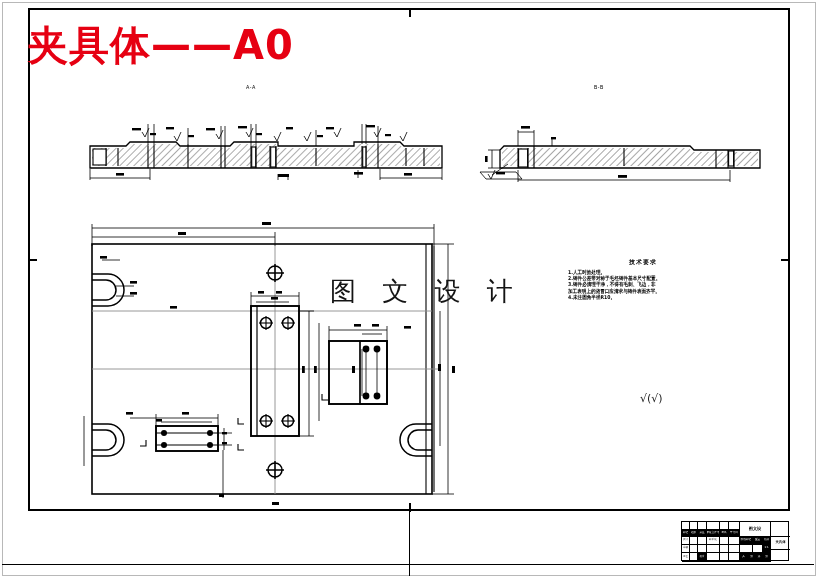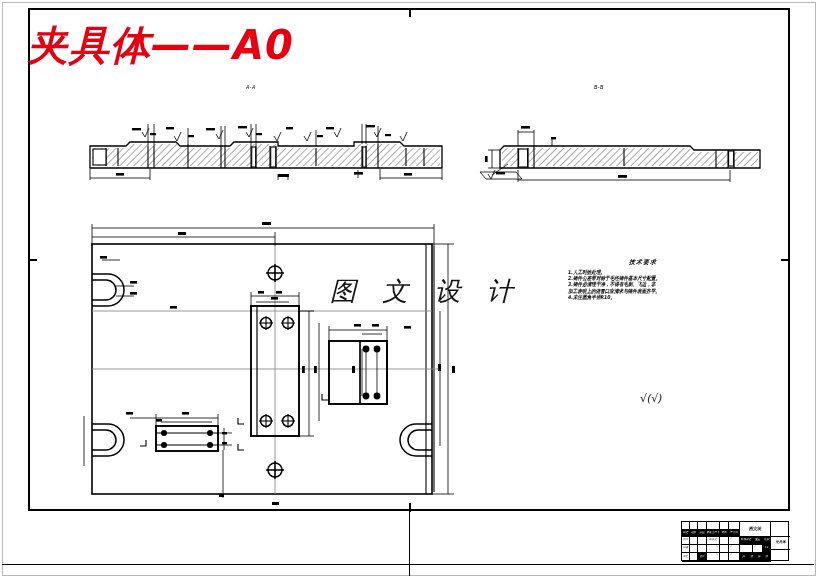--- a/index.html
+++ b/index.html
@@ -6,21 +6,20 @@
   body{
     width:820px;height:580px;
     background:#ffffff;
     font-family:"Liberation Sans", sans-serif;
     overflow:hidden;
     position:relative;
   }
   #sheet{
     position:absolute;inset:0;
     background:#fff;
-    font-style:italic;
   }
   
   .page-border{
     position:absolute;left:2px;top:2px;width:814px;height:574px;
     border:1px solid #b8b8b8;
     box-sizing:border-box;
   }
   
   .draw-frame{
     position:absolute;left:28px;top:8px;width:762px;height:503px;

